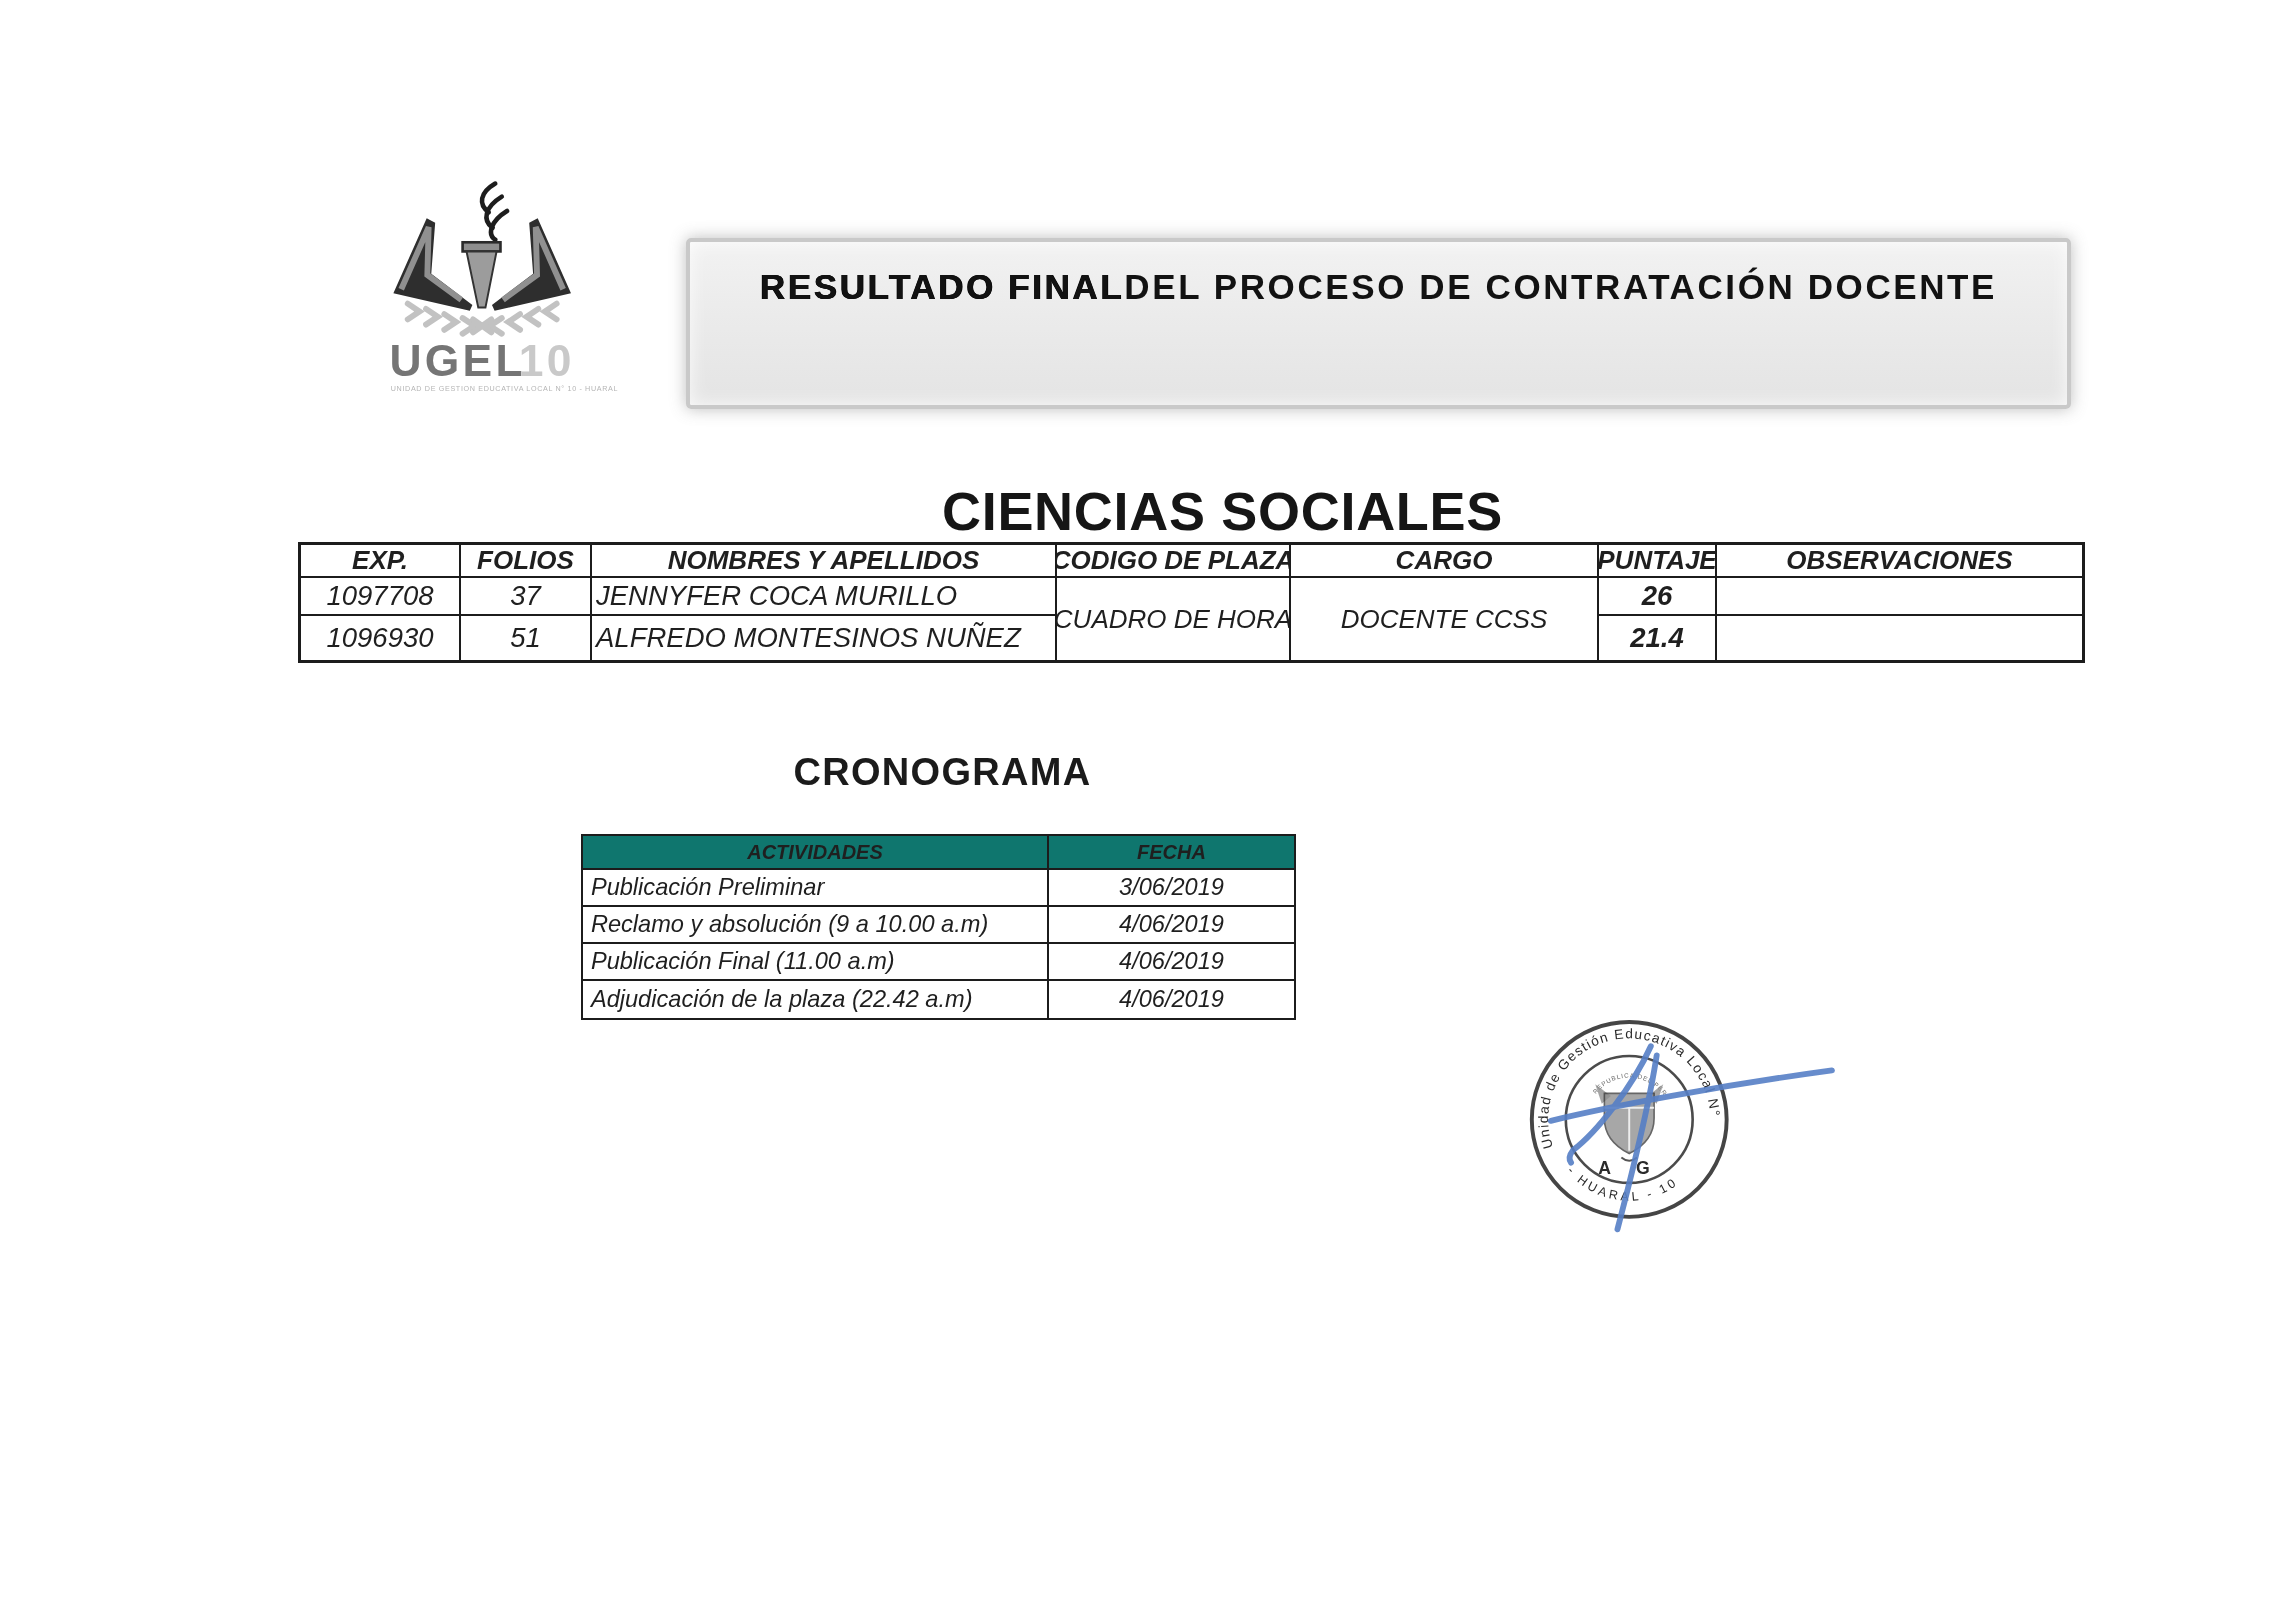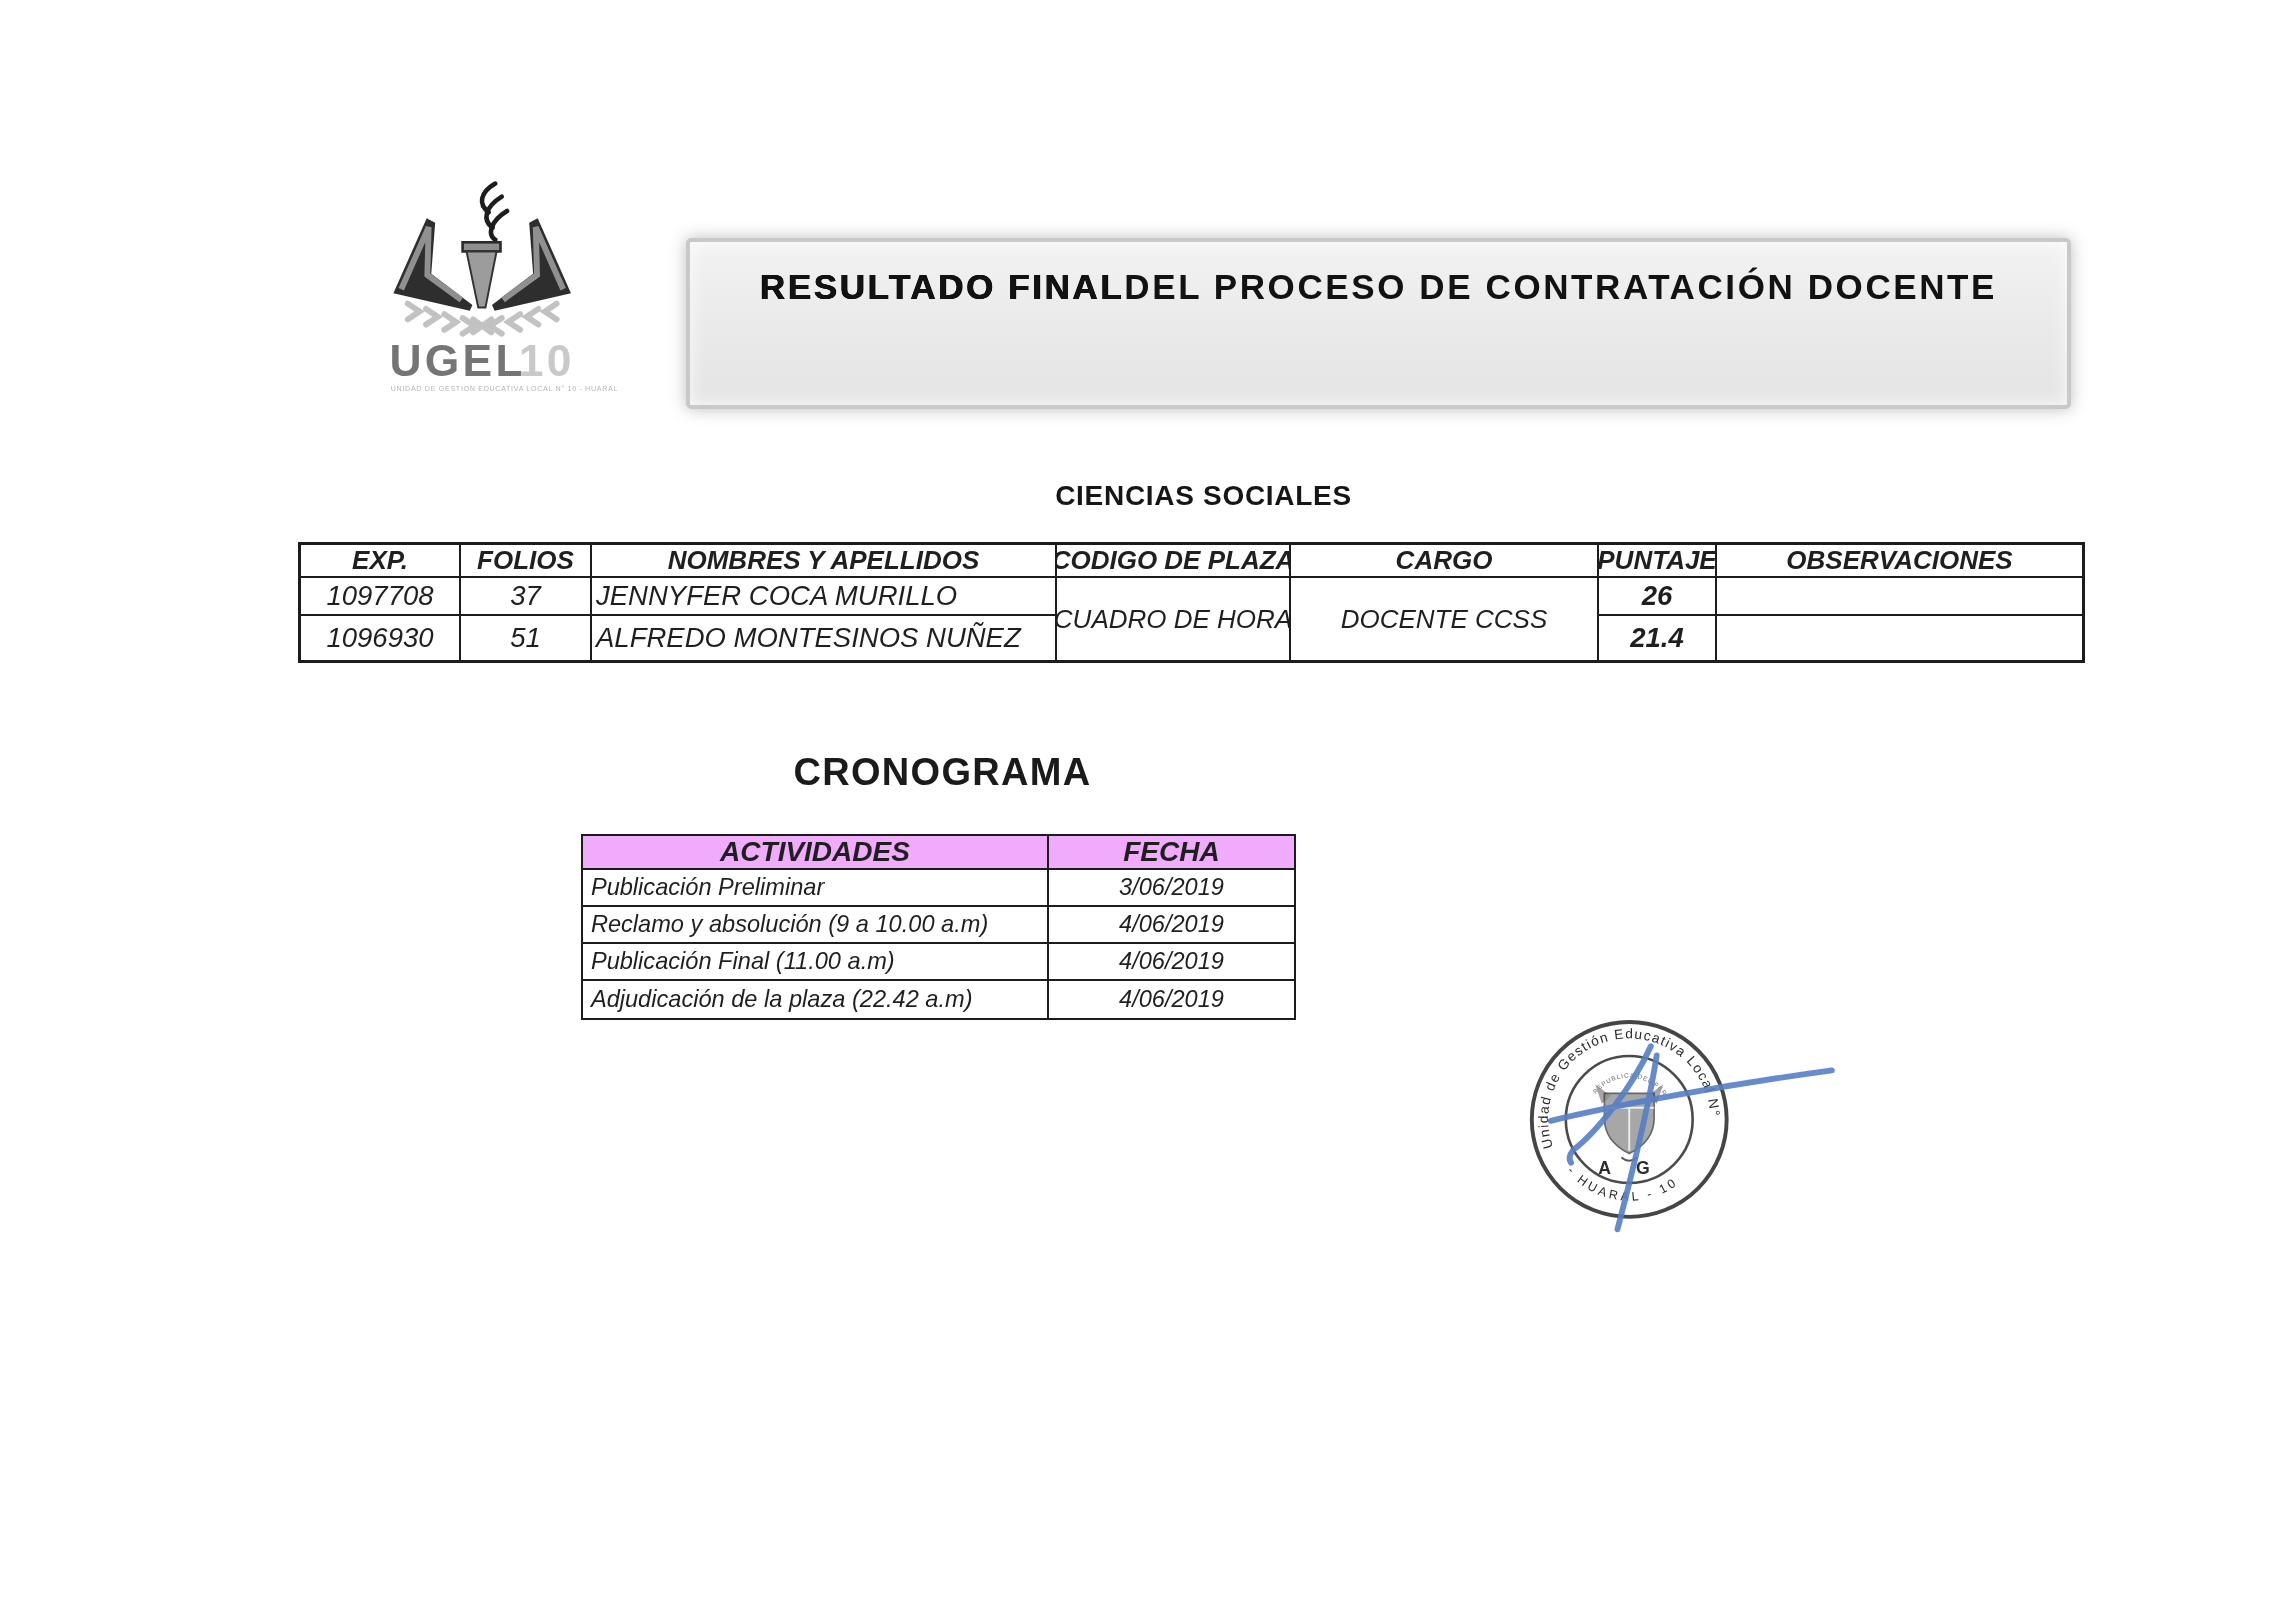--- a/index.html
+++ b/index.html
@@ -16,21 +16,21 @@
     box-shadow:0 0 15.7px rgba(110,110,110,.45), inset 0 0 18.3px rgba(255,255,255,.85);
   }
   .banner-text{
     text-align:center;padding-top:26px;font-size:35px;line-height:1.1;
     letter-spacing:2.6px;color:#121212;white-space:nowrap;font-weight:bold;
   }
   .banner-strong{text-shadow:0.4px 0 0 #000,-0.4px 0 0 #000;}
   
   .section-title{
     position:absolute;left:942px;top:480px;width:523px;text-align:center;
-    font-size:28px;font-weight:bold;letter-spacing:0.7px;color:#161616;white-space:nowrap;
+    font-size:54px;font-weight:bold;letter-spacing:0.7px;color:#161616;white-space:nowrap;
   }
   
   .rtable{
     position:absolute;left:298px;top:542px;display:grid;
     grid-template-columns:160px 131px 465px 234px 308px 118px 365px;
     grid-template-rows:33px 38px 44px;
     border:3.3px solid #1c1c1c;background:#fff;box-sizing:content-box;
   }
   .cell{
     display:flex;align-items:center;justify-content:center;
@@ -48,21 +48,21 @@
     font-size:38px;font-weight:600;letter-spacing:1.3px;color:#1b1b1b;white-space:nowrap;
   }
   .ctable{
     position:absolute;left:581px;top:834px;display:grid;
     grid-template-columns:466px 245px;
     grid-template-rows:34px 37px 37px 37px 37px;
     border:2.6px solid #1c1c1c;background:#fff;
   }
   .ctable .cell{font-size:23.6px;}
   .ctable .head{
-    font-weight:bold;font-size:28px;background:#f0abfc;border-bottom-width:2.6px;
+    font-weight:bold;font-size:20px;background:#0f766e;border-bottom-width:2.6px;
   }
   .act-cell{justify-content:flex-start;padding-left:7.9px;}
   
   .logo{position:absolute;left:363px;top:177px;width:288px;height:222px;}
   .stamp{position:absolute;left:1505px;top:1008px;width:340px;height:236px;}
 </style>
 </head>
 <body>
 
 <div id="page">

